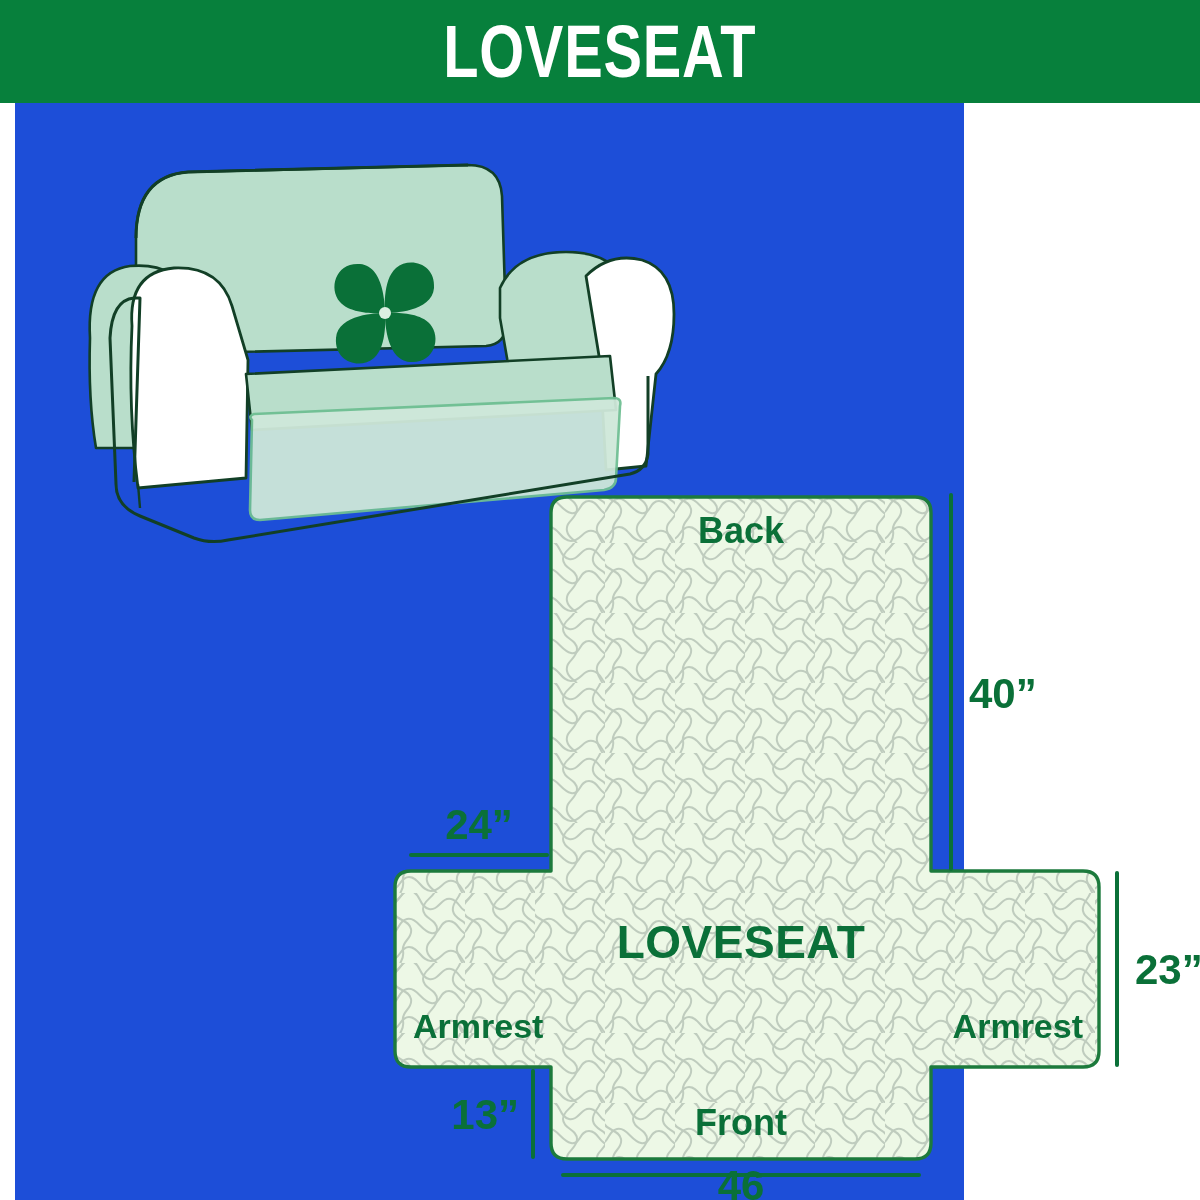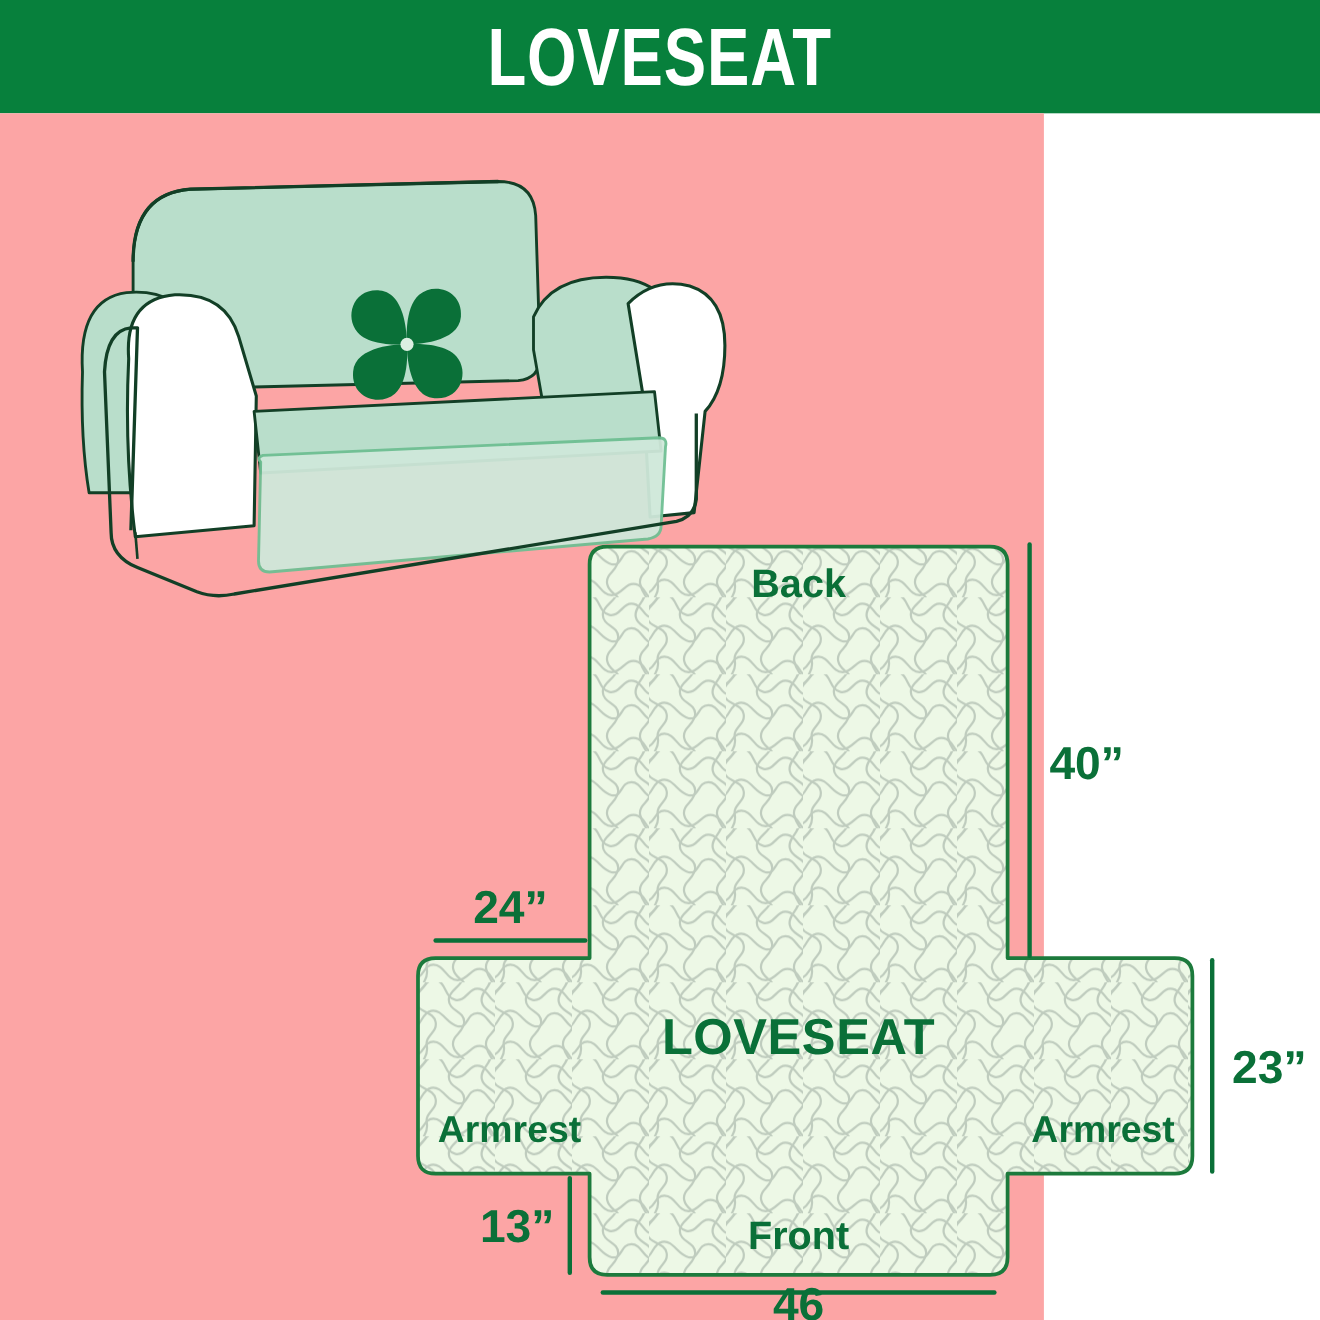--- a/index.html
+++ b/index.html
@@ -35,25 +35,25 @@
     letter-spacing: 1px;
     transform: scaleX(0.78);
     transform-origin: center center;
     line-height: 1;
     white-space: nowrap;
   }
 
   
   #stage {
     position: absolute;
-    left: 0;
+    left: 15px;
     top: 103px;
     width: 949px;
     height: 1097px;
-    background: #fca5a5;
+    background: #1d4ed8;
   }
 
   #sofa-illustration {
     position: absolute;
     left: 55px;
     top: 45px;
     width: 620px;
     height: 400px;
   }
 

